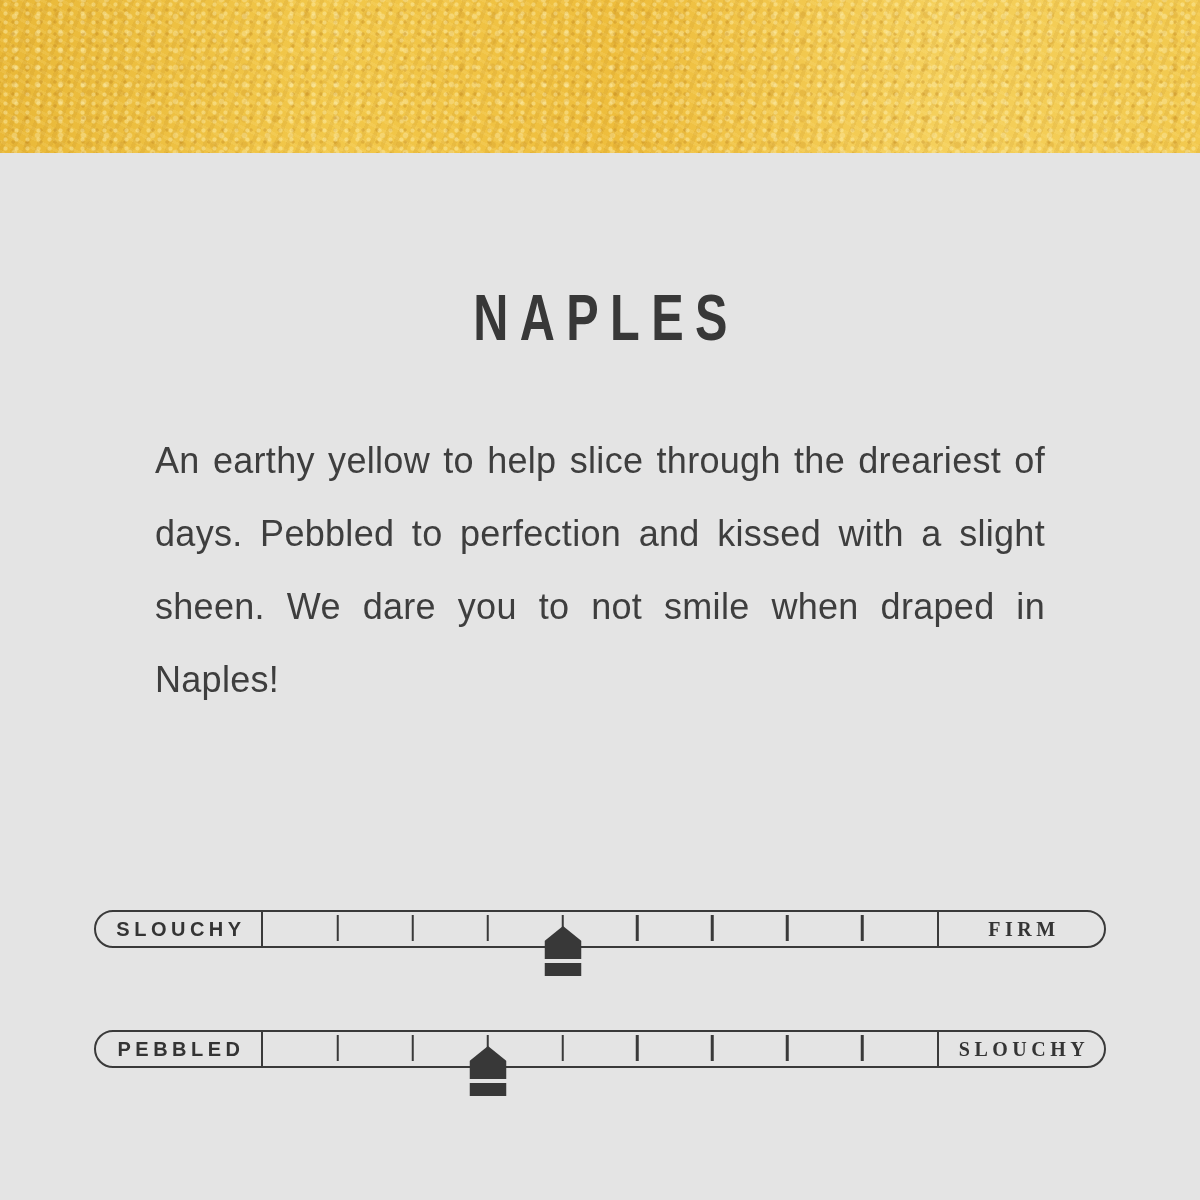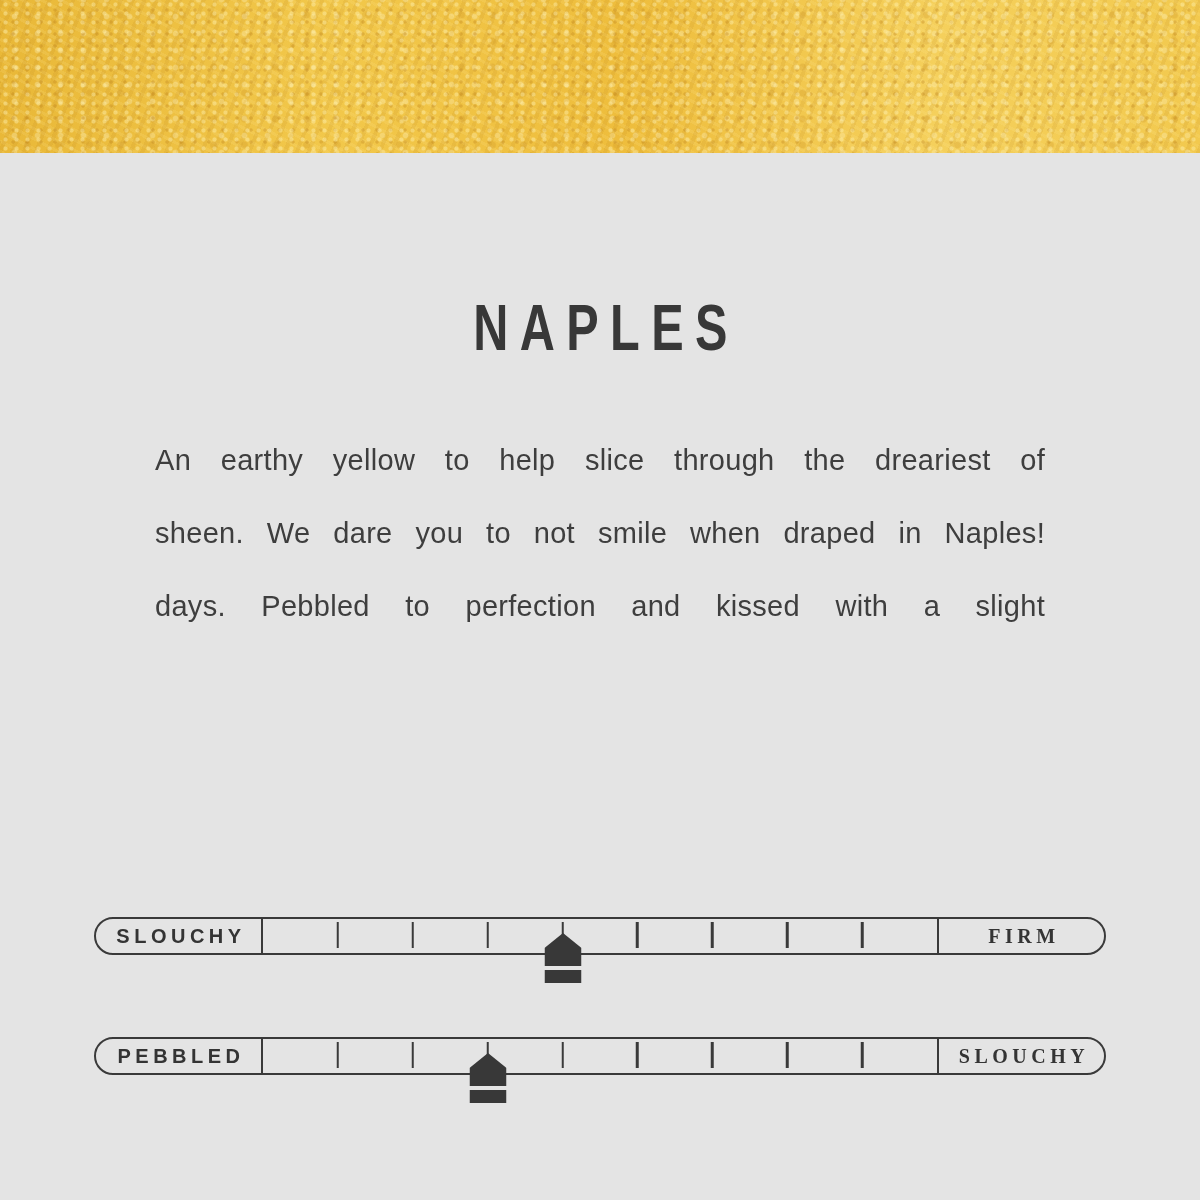--- a/index.html
+++ b/index.html
@@ -30,21 +30,21 @@
       repeating-linear-gradient(112deg, rgba(171,113,18,0.10) 0px 4px, rgba(255,255,255,0) 4px 11px),
       repeating-linear-gradient(28deg, rgba(255,235,160,0.12) 0px 3px, rgba(255,255,255,0) 3px 9px),
       linear-gradient(92deg, #e9b838 0%, #f2c84b 28%, #eebd3c 52%, #f5d05c 78%, #f2c94e 100%);
     background-size: 11px 9px, 14px 12px, 23px 17px, 31px 26px, 100% 100%, 100% 100%, 100% 100%;
     background-position: 0 0, 6px 4px, 3px 8px, 12px 2px, 0 0, 0 0, 0 0;
   }
 
   
   .title {
     position: absolute;
-    top: 296px;
+    top: 286px;
     left: 0;
     width: 1200px;
     text-align: center;
     font-size: 64px;
     line-height: 64px;
     font-weight: 700;
     color: #383838;
   }
   .title-inner {
     display: inline-block;
@@ -54,42 +54,41 @@
     transform-origin: center;
     white-space: nowrap;
   }
 
   
   .description {
     position: absolute;
     top: 424px;
     left: 155px;
     width: 890px;
-    font-size: 29px;
+    font-size: 36px;
     line-height: 73px;
     color: #3e3e3e;
     letter-spacing: 0.3px;
   }
   .desc-line {
     text-align: justify;
     text-align-last: justify;
     white-space: normal;
   }
 
   
   .scale {
     position: absolute;
     left: 94px;
     width: 1012px;
     height: 38px;
     box-sizing: border-box;
     border: 2.5px solid #3a3a3a;
     border-radius: 19px;
     display: flex;
-    margin-top: 7px;
   }
   .scale.first  { top: 910px; }
   .scale.second { top: 1030px; justify-content: flex-end; }
 
   .scale-label-cell {
     width: 167px;
     flex: 0 0 167px;
     display: flex;
     align-items: center;
     justify-content: center;
@@ -129,22 +128,22 @@
 <body>
 
 <div class="banner"></div>
 
 <div class="title">
   <span class="title-inner">NAPLES</span>
 </div>
 
 <div class="description">
   <div class="desc-line">An earthy yellow to help slice through the dreariest of</div>
+  <div class="desc-line">days. Pebbled to perfection and kissed with a slight</div>
   <div class="desc-line">sheen. We dare you to not smile when draped in Naples!</div>
-  <div class="desc-line">days. Pebbled to perfection and kissed with a slight</div>
 </div>
 
 <div class="scale first">
   <div class="scale-label-cell left">SLOUCHY</div>
   <div class="scale-track">
     <span class="marker" style="left: 44.4444%;">
       <svg width="37" height="50" viewBox="0 0 37 50" xmlns="http://www.w3.org/2000/svg">
         <polygon points="18.5,0 37,15 37,33 0,33 0,15" fill="#383838"></polygon>
         <rect x="0" y="37" width="37" height="13" fill="#383838"></rect>
       </svg>

